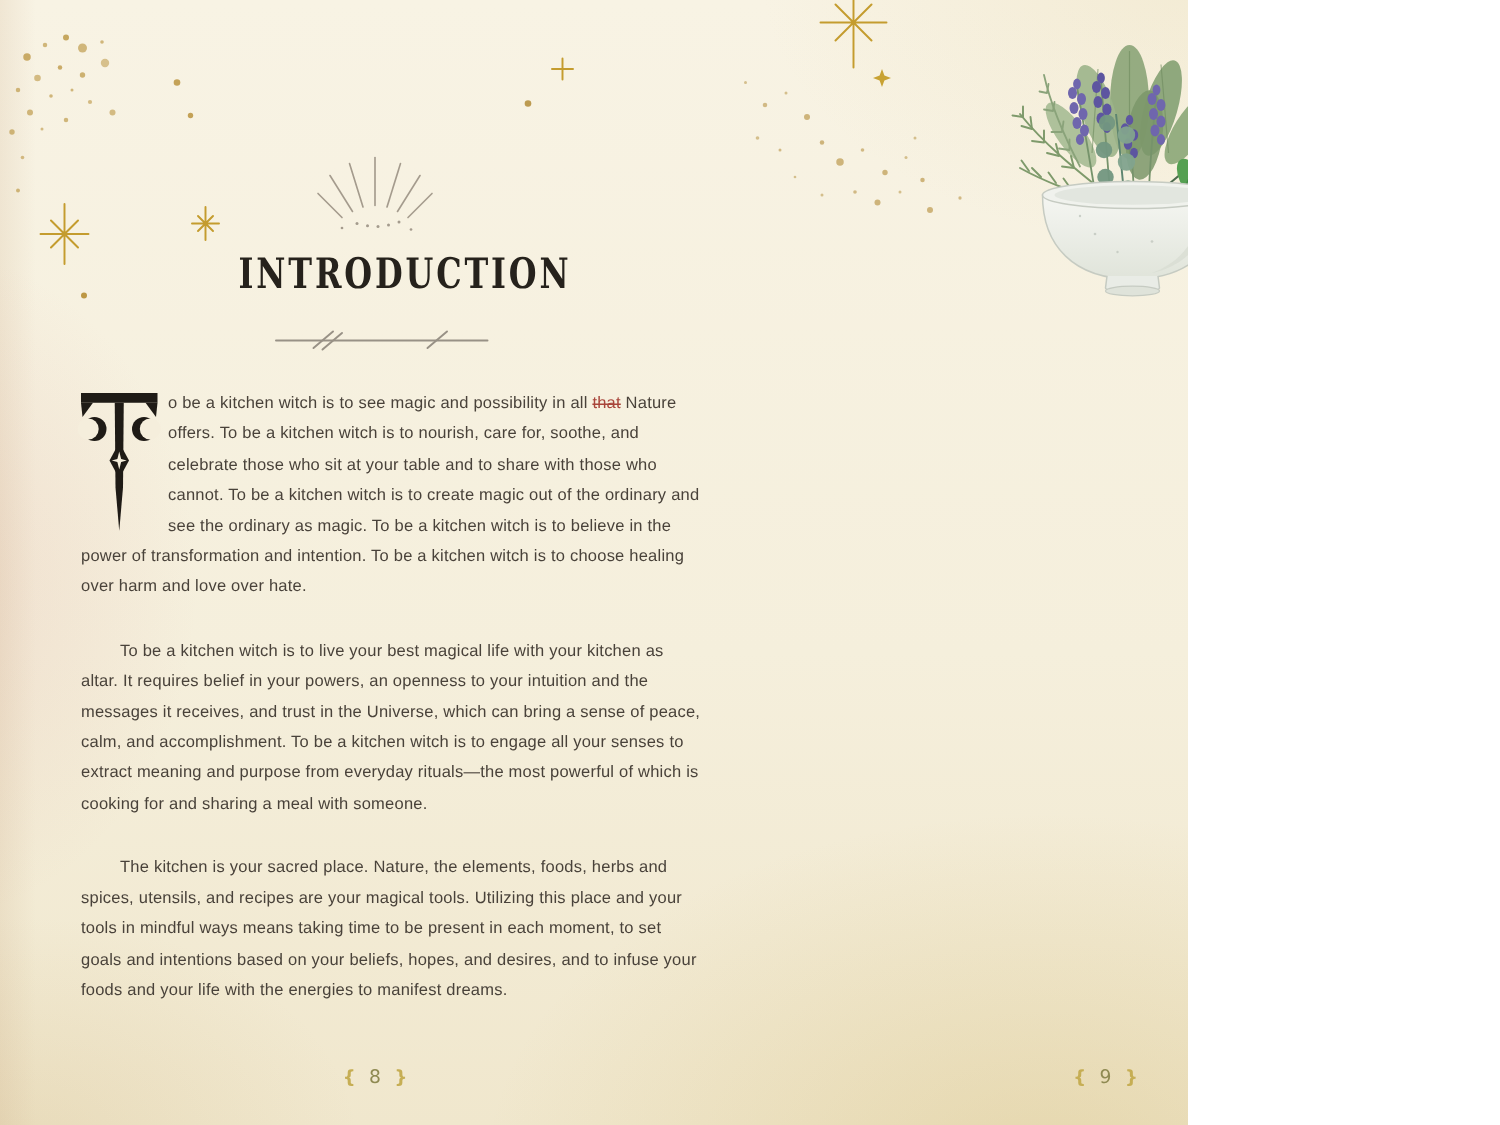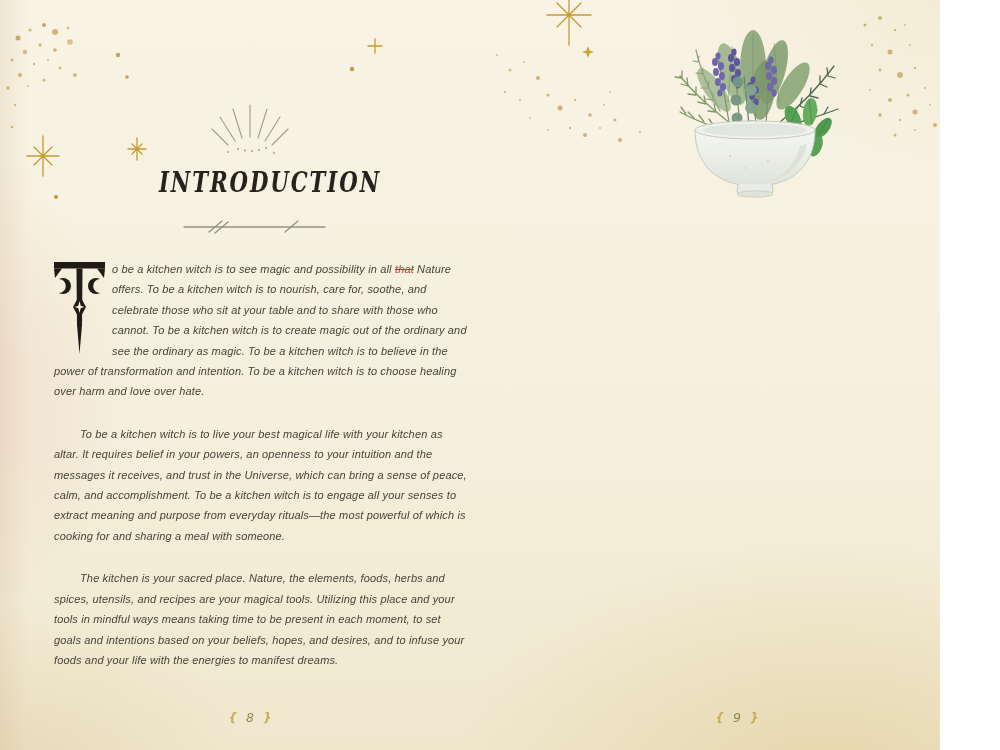--- a/index.html
+++ b/index.html
@@ -1,26 +1,25 @@
 <!DOCTYPE html>
 <html><head>
 <meta charset="utf-8">
 <style>
   html,body{margin:0;padding:0;}
   body{width:1000px;height:750px;overflow:hidden;font-family:"Liberation Sans",sans-serif;}
   .spread{
-    position:relative;width:940px;height:750px;overflow:hidden;
+    position:relative;width:792px;height:750px;overflow:hidden;
     background:
       linear-gradient(90deg, rgba(190,150,110,0.14), rgba(190,150,110,0) 3%),
       radial-gradient(ellipse 260px 320px at -50px 390px, rgba(214,148,136,0.20), rgba(214,148,136,0) 70%),
       radial-gradient(ellipse 520px 330px at 88% 104%, rgba(205,178,100,0.30), rgba(205,178,100,0) 72%),
       radial-gradient(ellipse 320px 220px at 2% 102%, rgba(200,170,110,0.20), rgba(200,170,110,0) 70%),
       radial-gradient(ellipse 420px 260px at 101% -2%, rgba(221,200,140,0.18), rgba(221,200,140,0) 70%),
       linear-gradient(180deg,#f8f3e4 0%,#f5efdc 58%,#f0e7cd 100%);
-    font-style: italic;
   }
   .bg-decor{position:absolute;left:0;top:0;width:1000px;height:750px;pointer-events:none;}
   .page{position:absolute;top:0;height:750px;width:500px;}
   .page.left{left:0;} .page.right{left:500px;}
 
   .sunburst{position:absolute;left:200px;top:99px;}
   .title{
     position:absolute;left:159px;top:166px;margin:0;
     font-family:"DejaVu Serif",serif;font-weight:bold;font-size:28px;
     letter-spacing:2.5px;color:#26221c;white-space:nowrap;

